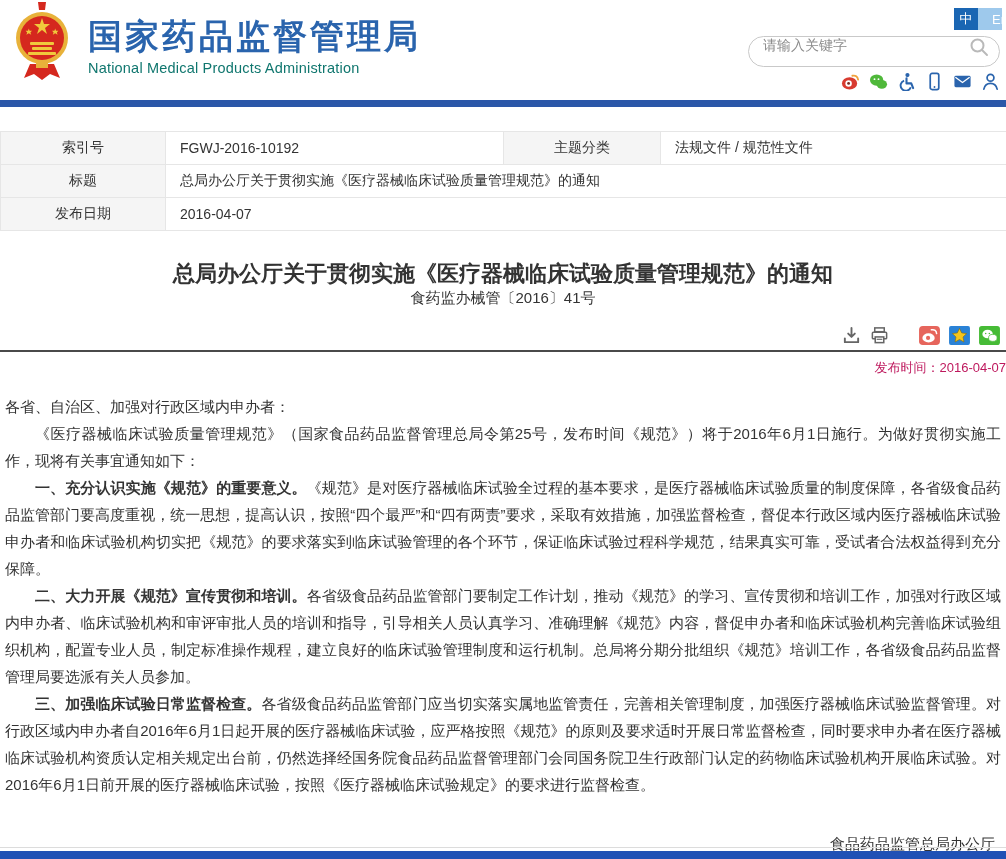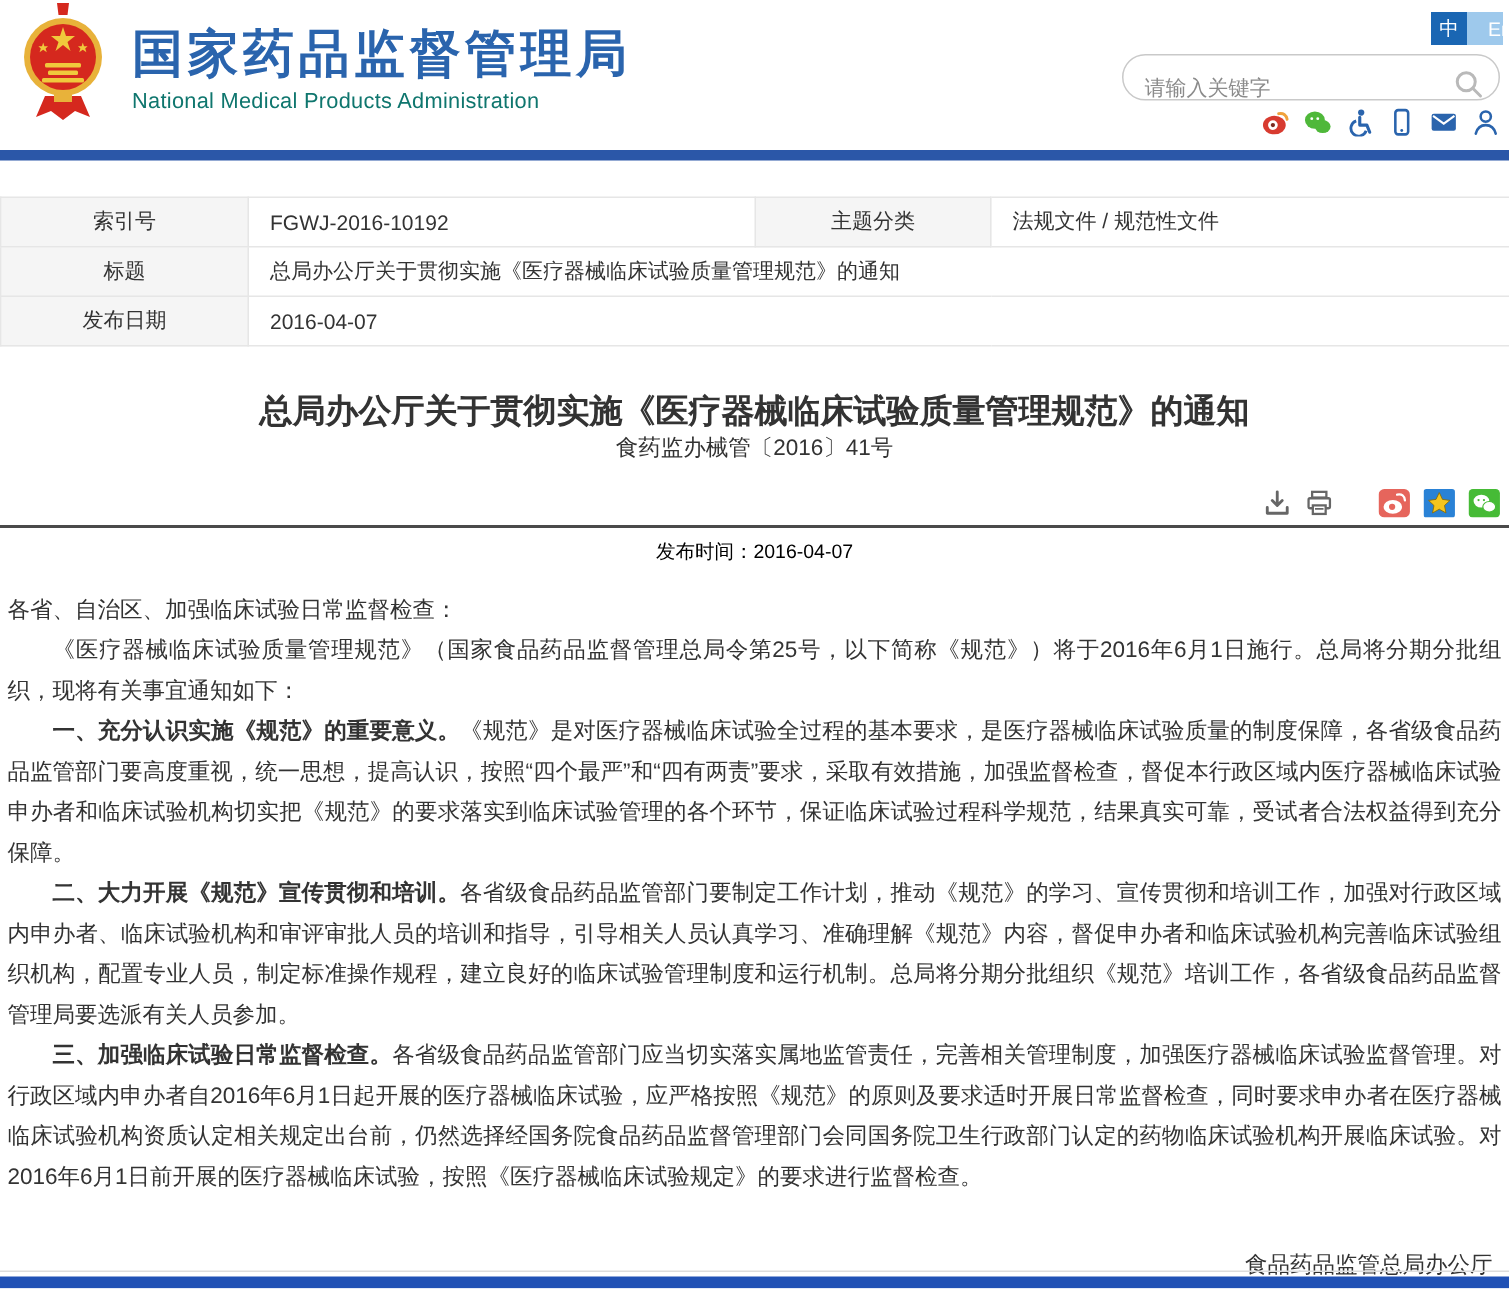--- a/index.html
+++ b/index.html
@@ -14,21 +14,21 @@
   .brand-zh { font-size:34px; font-weight:bold; color:#2a64ad; letter-spacing:3px; line-height:38px;font-family:Liberation Serif, serif; }
   .brand-en { font-size:14.5px; color:#0f766e; margin-top:4px; letter-spacing:0.2px; }
 
   .lang-switch { position:absolute; right:4px; top:8px; display:flex; }
   .lang-btn { width:24px; height:22px; display:flex; align-items:center; justify-content:center;
               font-size:13px; color:#fff; cursor:pointer; }
   .lang-zh { background:#1a66b3; }
   .lang-en { background:#9ec9ec;padding-left:20px; }
 
   .search-box { position:absolute; right:6px; top:36px; width:252px; height:31px;
-                border:1px solid #c9c9c9; border-radius:16px; display:flex; align-items:flex-end;
+                border:1px solid #c9c9c9; border-radius:16px; display:flex; align-items:flex-start;
                 padding:0 10px 0 14px; background:#fff; }
   .search-box input { flex:1; border:none; outline:none; font-size:14px; color:#333;
                       font-family:"Liberation Sans","DejaVu Sans",sans-serif; background:transparent; }
   .search-box input::placeholder { color:#8b8b8b; }
   .search-btn { width:20px; height:20px; cursor:pointer; flex:0 0 auto; }
 
   .quick-icons { position:absolute; right:6px; top:72px; display:flex; align-items:center; gap:9px; }
   .qicon { width:19px; height:19px; display:block; cursor:pointer; }
 
   .top-bar { height:7px; background:#2b57a8; }
@@ -41,21 +41,21 @@
   
   .art-title { margin-top:28px; text-align:center; font-size:22px; font-weight:bold; color:#333; line-height:30px; }
   .doc-no { margin-top:0; text-align:center; font-size:15px; color:#333; }
 
   .action-row { margin-top:18px; padding-right:6px; display:flex; justify-content:flex-end; align-items:center; gap:9px; }
   .act-icon { width:19px; height:19px; display:block; cursor:pointer; }
   .share-icon { width:21px; height:19px; display:block; cursor:pointer; }
   .act-gap { width:12px; }
 
   .head-rule { margin-top:5px; border-top:2px solid #4a4a4a; }
-  .pub-time { margin-top:7px; padding-right:0; text-align:center; font-size:13px; color:#000000; }
+  .pub-time { margin-top:7px; padding-right:0; text-align:right; font-size:13px; color:#be185d; }
 
   
   .doc-body { margin-top:16px; padding:0 5px; font-size:15px; line-height:27px; color:#333; text-align:justify; }
   .doc-body p.ind { text-indent:2em; }
   .doc-body b { font-weight:bold; }
 
   .sign-block { margin-top:32px; padding-right:6px; text-align:right; font-size:15px; }
 
   
   .footer { position:absolute; left:0; bottom:0; width:100%; }
@@ -195,22 +195,22 @@
     </svg>
   </div>
 
   <div class="head-rule"></div>
 
   <div class="pub-time">
     <span>发布时间：</span><span>2016-04-07</span>
   </div>
 
   <div class="doc-body">
-    <p>各省、自治区、加强临床试验日常监督检查：</p>
-    <p class="ind">《医疗器械临床试验质量管理规范》（国家食品药品监督管理总局令第25号，以下简称《规范》）将于2016年6月1日施行。总局将分期分批组织，现将有关事宜通知如下：</p>
+    <p>各省、自治区、加强对行政区域内申办者：</p>
+    <p class="ind">《医疗器械临床试验质量管理规范》（国家食品药品监督管理总局令第25号，发布时间《规范》）将于2016年6月1日施行。为做好贯彻实施工作，现将有关事宜通知如下：</p>
     <p class="ind"><b>一、充分认识实施《规范》的重要意义。</b><span>《规范》是对医疗器械临床试验全过程的基本要求，是医疗器械临床试验质量的制度保障，各省级食品药品监管部门要高度重视，统一思想，提高认识，按照“四个最严”和“四有两责”要求，采取有效措施，加强监督检查，督促本行政区域内医疗器械临床试验申办者和临床试验机构切实把《规范》的要求落实到临床试验管理的各个环节，保证临床试验过程科学规范，结果真实可靠，受试者合法权益得到充分保障。</span></p>
     <p class="ind"><b>二、大力开展《规范》宣传贯彻和培训。</b><span>各省级食品药品监管部门要制定工作计划，推动《规范》的学习、宣传贯彻和培训工作，加强对行政区域内申办者、临床试验机构和审评审批人员的培训和指导，引导相关人员认真学习、准确理解《规范》内容，督促申办者和临床试验机构完善临床试验组织机构，配置专业人员，制定标准操作规程，建立良好的临床试验管理制度和运行机制。总局将分期分批组织《规范》培训工作，各省级食品药品监督管理局要选派有关人员参加。</span></p>
     <p class="ind"><b>三、加强临床试验日常监督检查。</b><span>各省级食品药品监管部门应当切实落实属地监管责任，完善相关管理制度，加强医疗器械临床试验监督管理。对行政区域内申办者自2016年6月1日起开展的医疗器械临床试验，应严格按照《规范》的原则及要求适时开展日常监督检查，同时要求申办者在医疗器械临床试验机构资质认定相关规定出台前，仍然选择经国务院食品药品监督管理部门会同国务院卫生行政部门认定的药物临床试验机构开展临床试验。对2016年6月1日前开展的医疗器械临床试验，按照《医疗器械临床试验规定》的要求进行监督检查。</span></p>
 
     <div class="sign-block">
       <div>食品药品监管总局办公厅</div>
 
     </div>
   </div>
 

